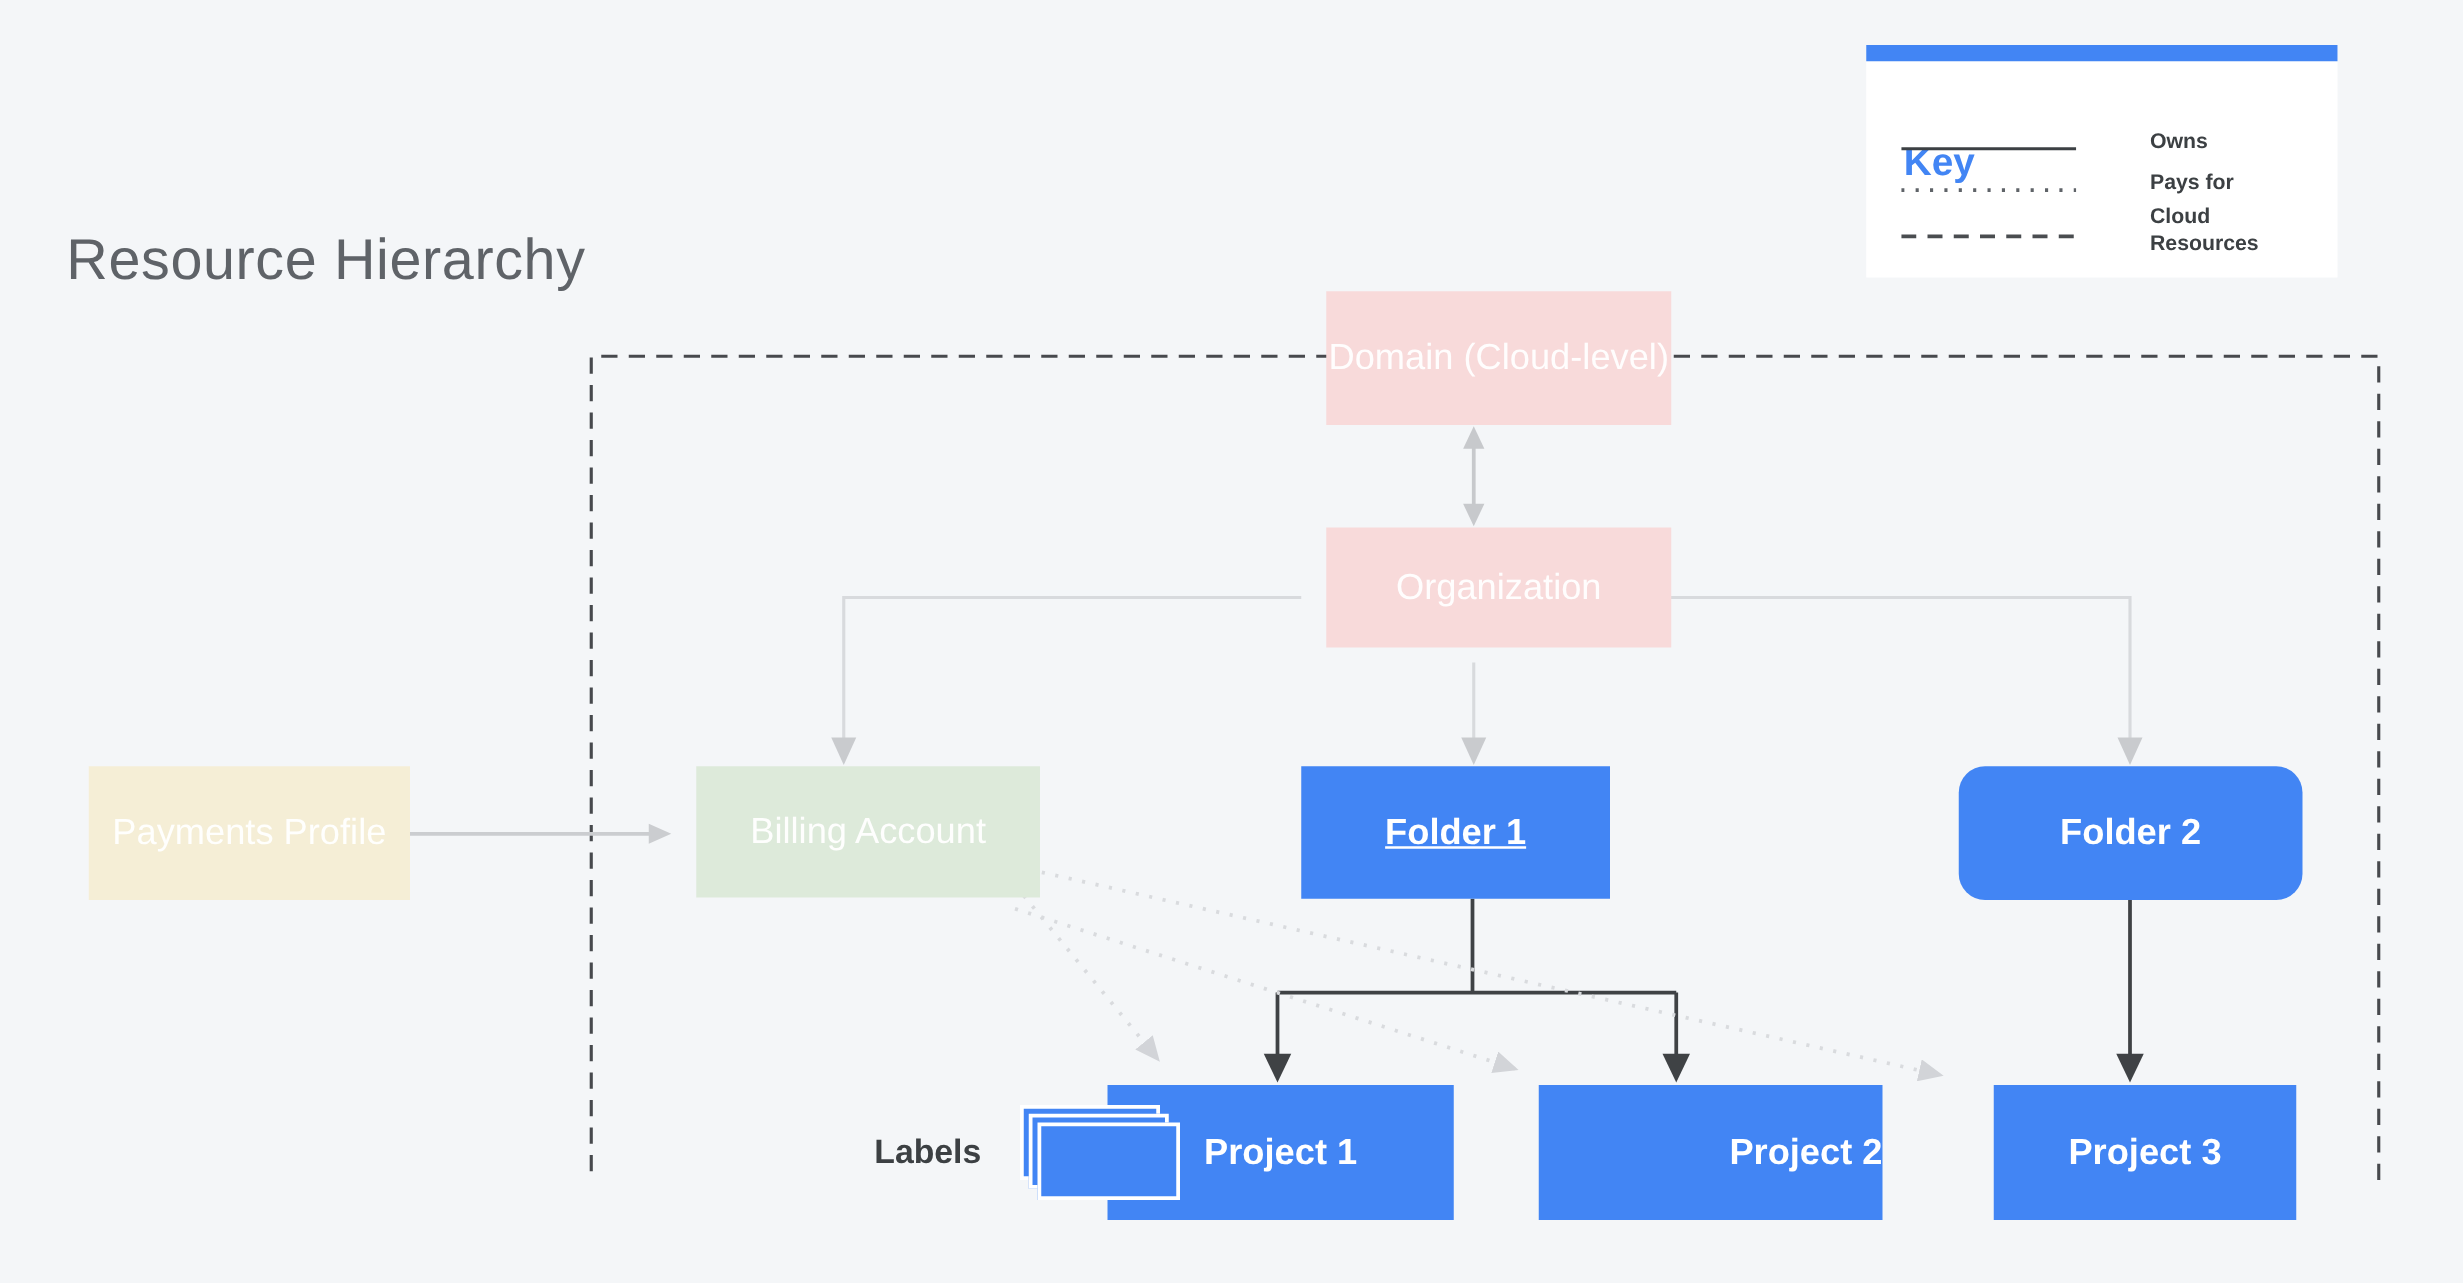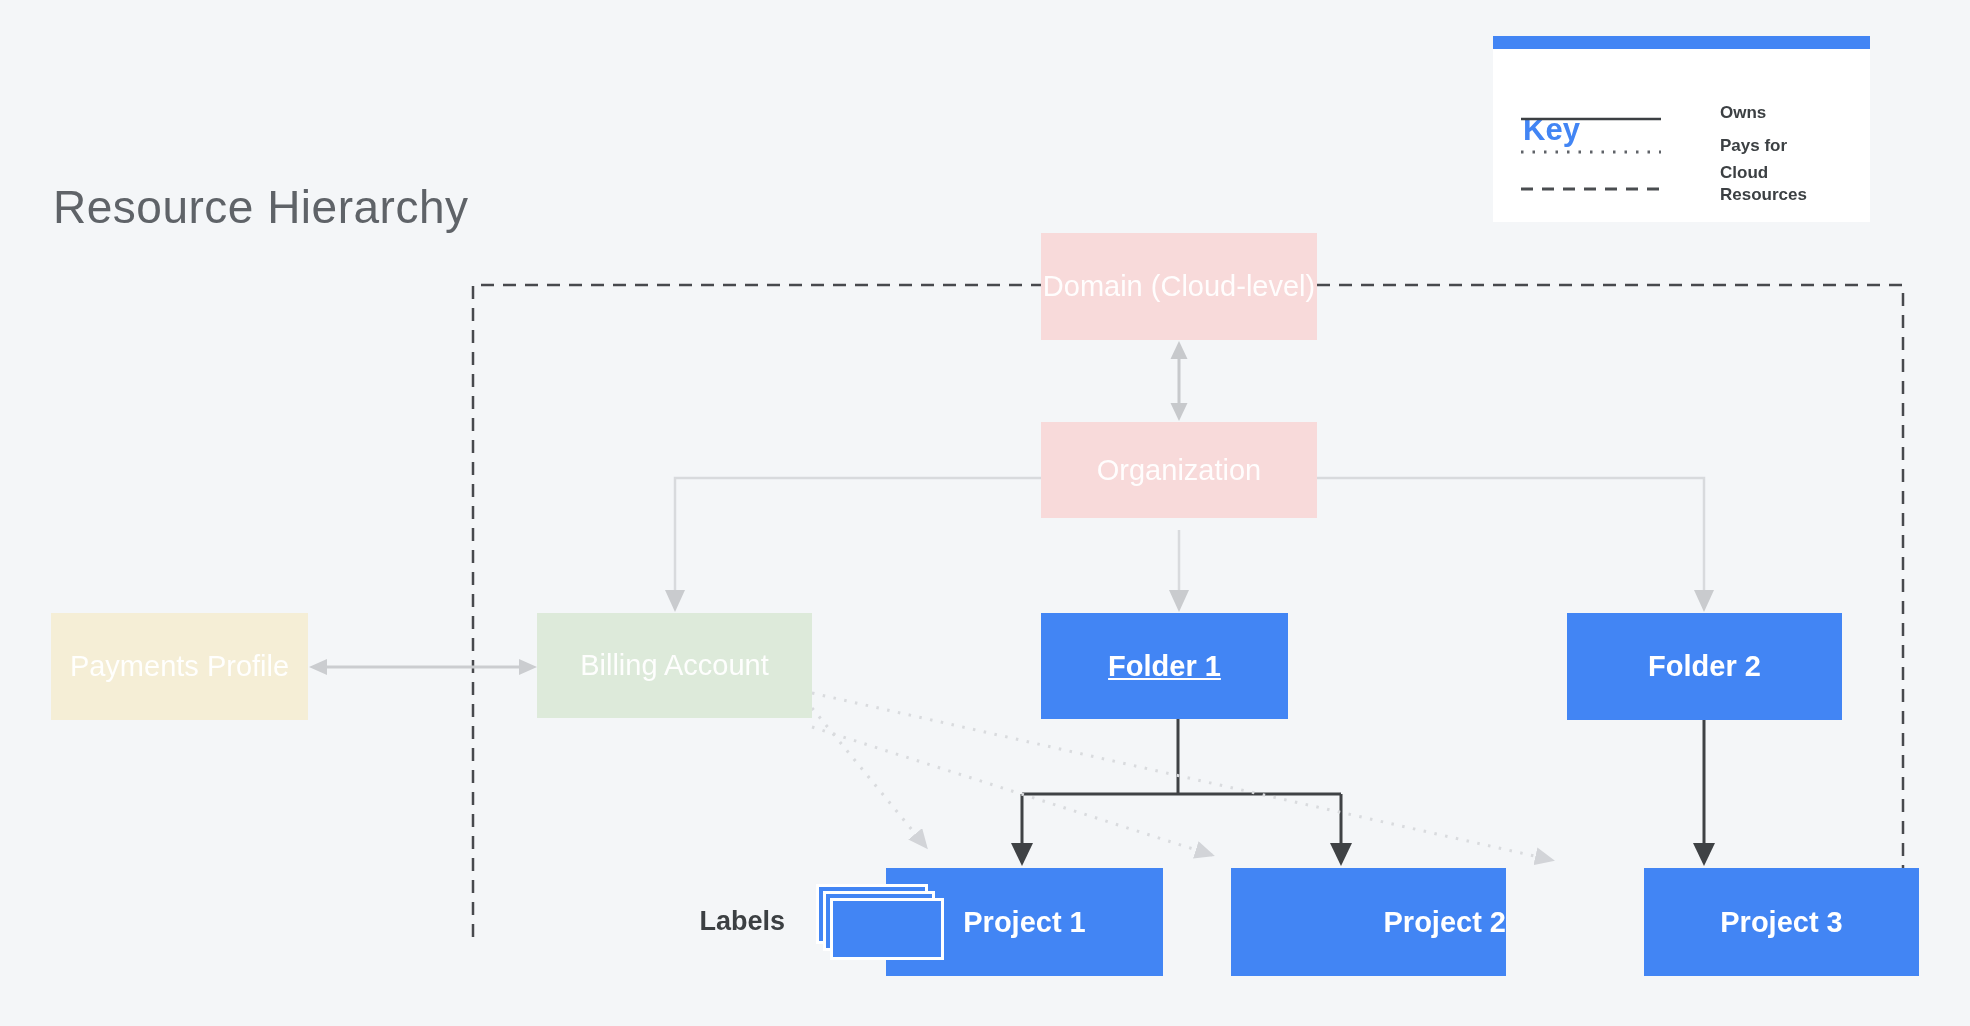--- a/index.html
+++ b/index.html
@@ -32,31 +32,31 @@
 
   
   .connectors{position:absolute;left:0;top:0;width:1970px;height:1026px;z-index:1;}
 
   
   .node{
     position:absolute;z-index:2;
     display:flex;align-items:center;justify-content:center;
     font-size:29px;text-align:center;
   }
-  .node.pastel{color:rgba(255,255,255,0.95);font-weight:400;}
+  .node.pastel{color:rgba(255,255,255,0.95);font-weight:400;margin-left:20px;}
   .node.primary{color:#ffffff;font-weight:bold;}
   .n-domain{left:1041px;top:233px;width:276px;height:107px;}
   .n-organization{left:1041px;top:422px;width:276px;height:96px;}
   .n-payments{left:51px;top:613px;width:257px;height:107px;}
   .n-billing{left:537px;top:613px;width:275px;height:105px;}
   .n-folder1{left:1041px;top:613px;width:247px;height:106px;text-decoration:underline;}
-  .n-folder2{left:1567px;top:613px;width:275px;height:107px;}
+  .n-folder2{left:1567px;top:613px;width:275px;height:107px;border-radius:21px;}
   .n-project1{left:886px;top:868px;width:277px;height:108px;align-items:center;}
   .n-project2{left:1231px;top:868px;width:275px;height:108px;}
-  .n-project3{left:1644px;top:868px;width:275px;height:108px;}
+  .n-project3{left:1595px;top:868px;width:242px;height:108px;}
 
   
   .labels-caption{
     position:absolute;left:640px;top:906px;width:145px;z-index:4;
     text-align:right;font-size:27px;font-weight:bold;color:#3c4043;
   }
   .label-card{
     position:absolute;z-index:3;box-sizing:border-box;
     background:#4285f4;border:3px solid #ffffff;
   }

